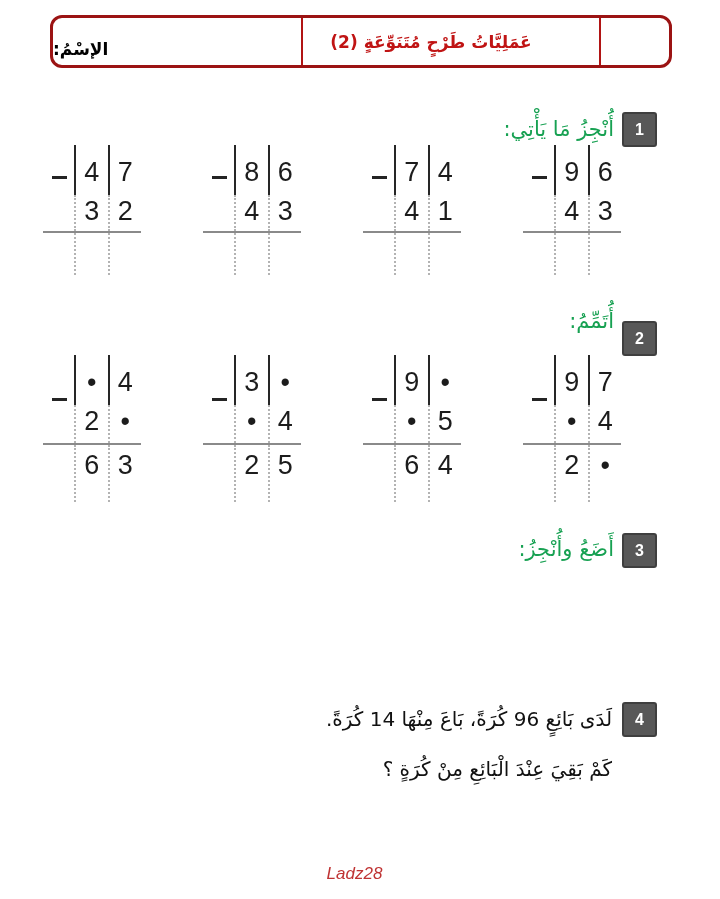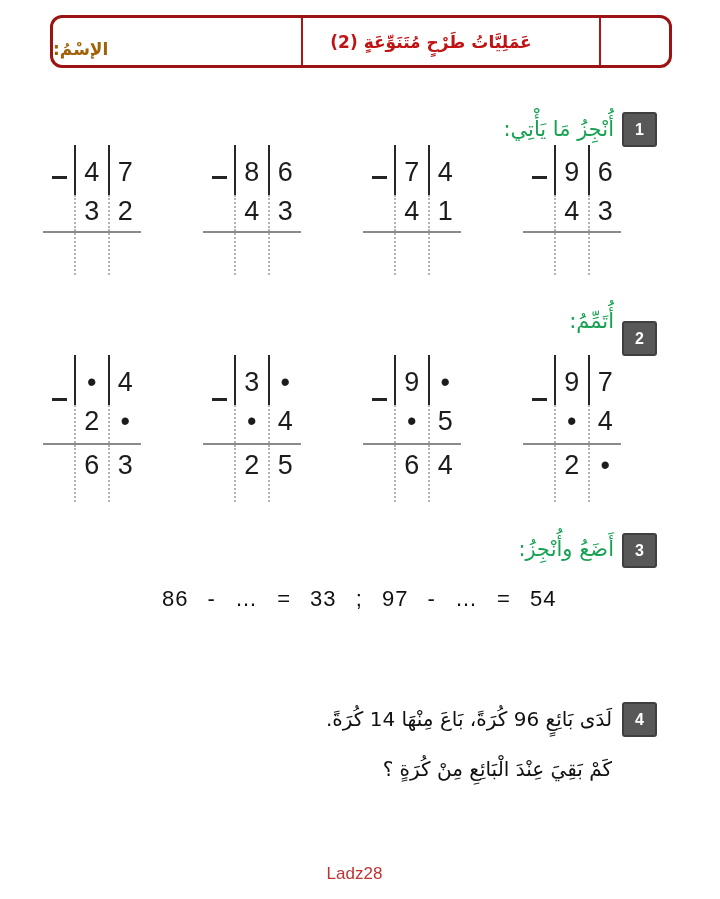--- a/index.html
+++ b/index.html
@@ -20,21 +20,21 @@
   .hdr-title {
     position:absolute; left:250px; top:0; width:256px; height:47px;
     display:flex; align-items:center; justify-content:center;
     direction:rtl; font-family:"DejaVu Sans", sans-serif;
     font-weight:bold; font-size:17px; color:#c01414;
   }
   .hdr-name {
     position:absolute; left:0; top:0; width:242px; height:61px;
     display:flex; align-items:center; justify-content:flex-end;
     direction:rtl; font-family:"DejaVu Sans", sans-serif;
-    font-weight:bold; font-size:17px; color:#a16207;
+    font-weight:bold; font-size:17px; color:#000000;
   }
   
   .badge {
     position:absolute; width:35px; height:35px; left:622px;
     background:#585858; border:2px solid #3f3f3f; border-radius:3px;
     display:flex; align-items:center; justify-content:center;
     color:#ffffff; font-weight:bold; font-size:16px;
   }
   .sec-title {
     position:absolute; right:106px; height:35px; line-height:35px;
@@ -64,21 +64,21 @@
   .eq-line { height:42px; line-height:42px; word-spacing:12px; letter-spacing:1px; white-space:nowrap; }
   
   .word {
     position:absolute; right:108px; top:694px; direction:rtl; text-align:right;
     font-family:"DejaVu Sans", sans-serif; font-size:20px; color:#111;
   }
   .word-line { height:50px; line-height:50px; white-space:nowrap; }
   
   .footer {
     position:absolute; left:0; right:11px; top:864px; text-align:center;
-    color:#bf3333; font-size:17px;
+    color:#bf3333; font-size:17px;font-style:italic;
   }
 </style>
 </head>
 <body>
 
 <div class="page">
 
   <div class="hdr-box">
     <div class="hdr-divider hdr-div-left"></div>
     <div class="hdr-divider hdr-div-right"></div>
@@ -255,21 +255,20 @@
       <span class="pc c2">•</span>
     </div>
   </div>
 
   <div class="badge" style="top:533px">
     <span>3</span>
   </div>
   <div class="sec-title" style="top:532px">أَضَعُ وأُنْجِزُ:</div>
 
   <div class="eqs">
-    <div class="eq-line">86 - … = 33 ; 97 - … = 54</div>
   </div>
 
   <div class="badge" style="top:702px">
     <span>4</span>
   </div>
   <div class="word">
     <div class="word-line">لَدَى بَائِعٍ 96 كُرَةً، بَاعَ مِنْهَا 14 كُرَةً.</div>
     <div class="word-line">كَمْ بَقِيَ عِنْدَ الْبَائِعِ مِنْ كُرَةٍ ؟</div>
   </div>
 

